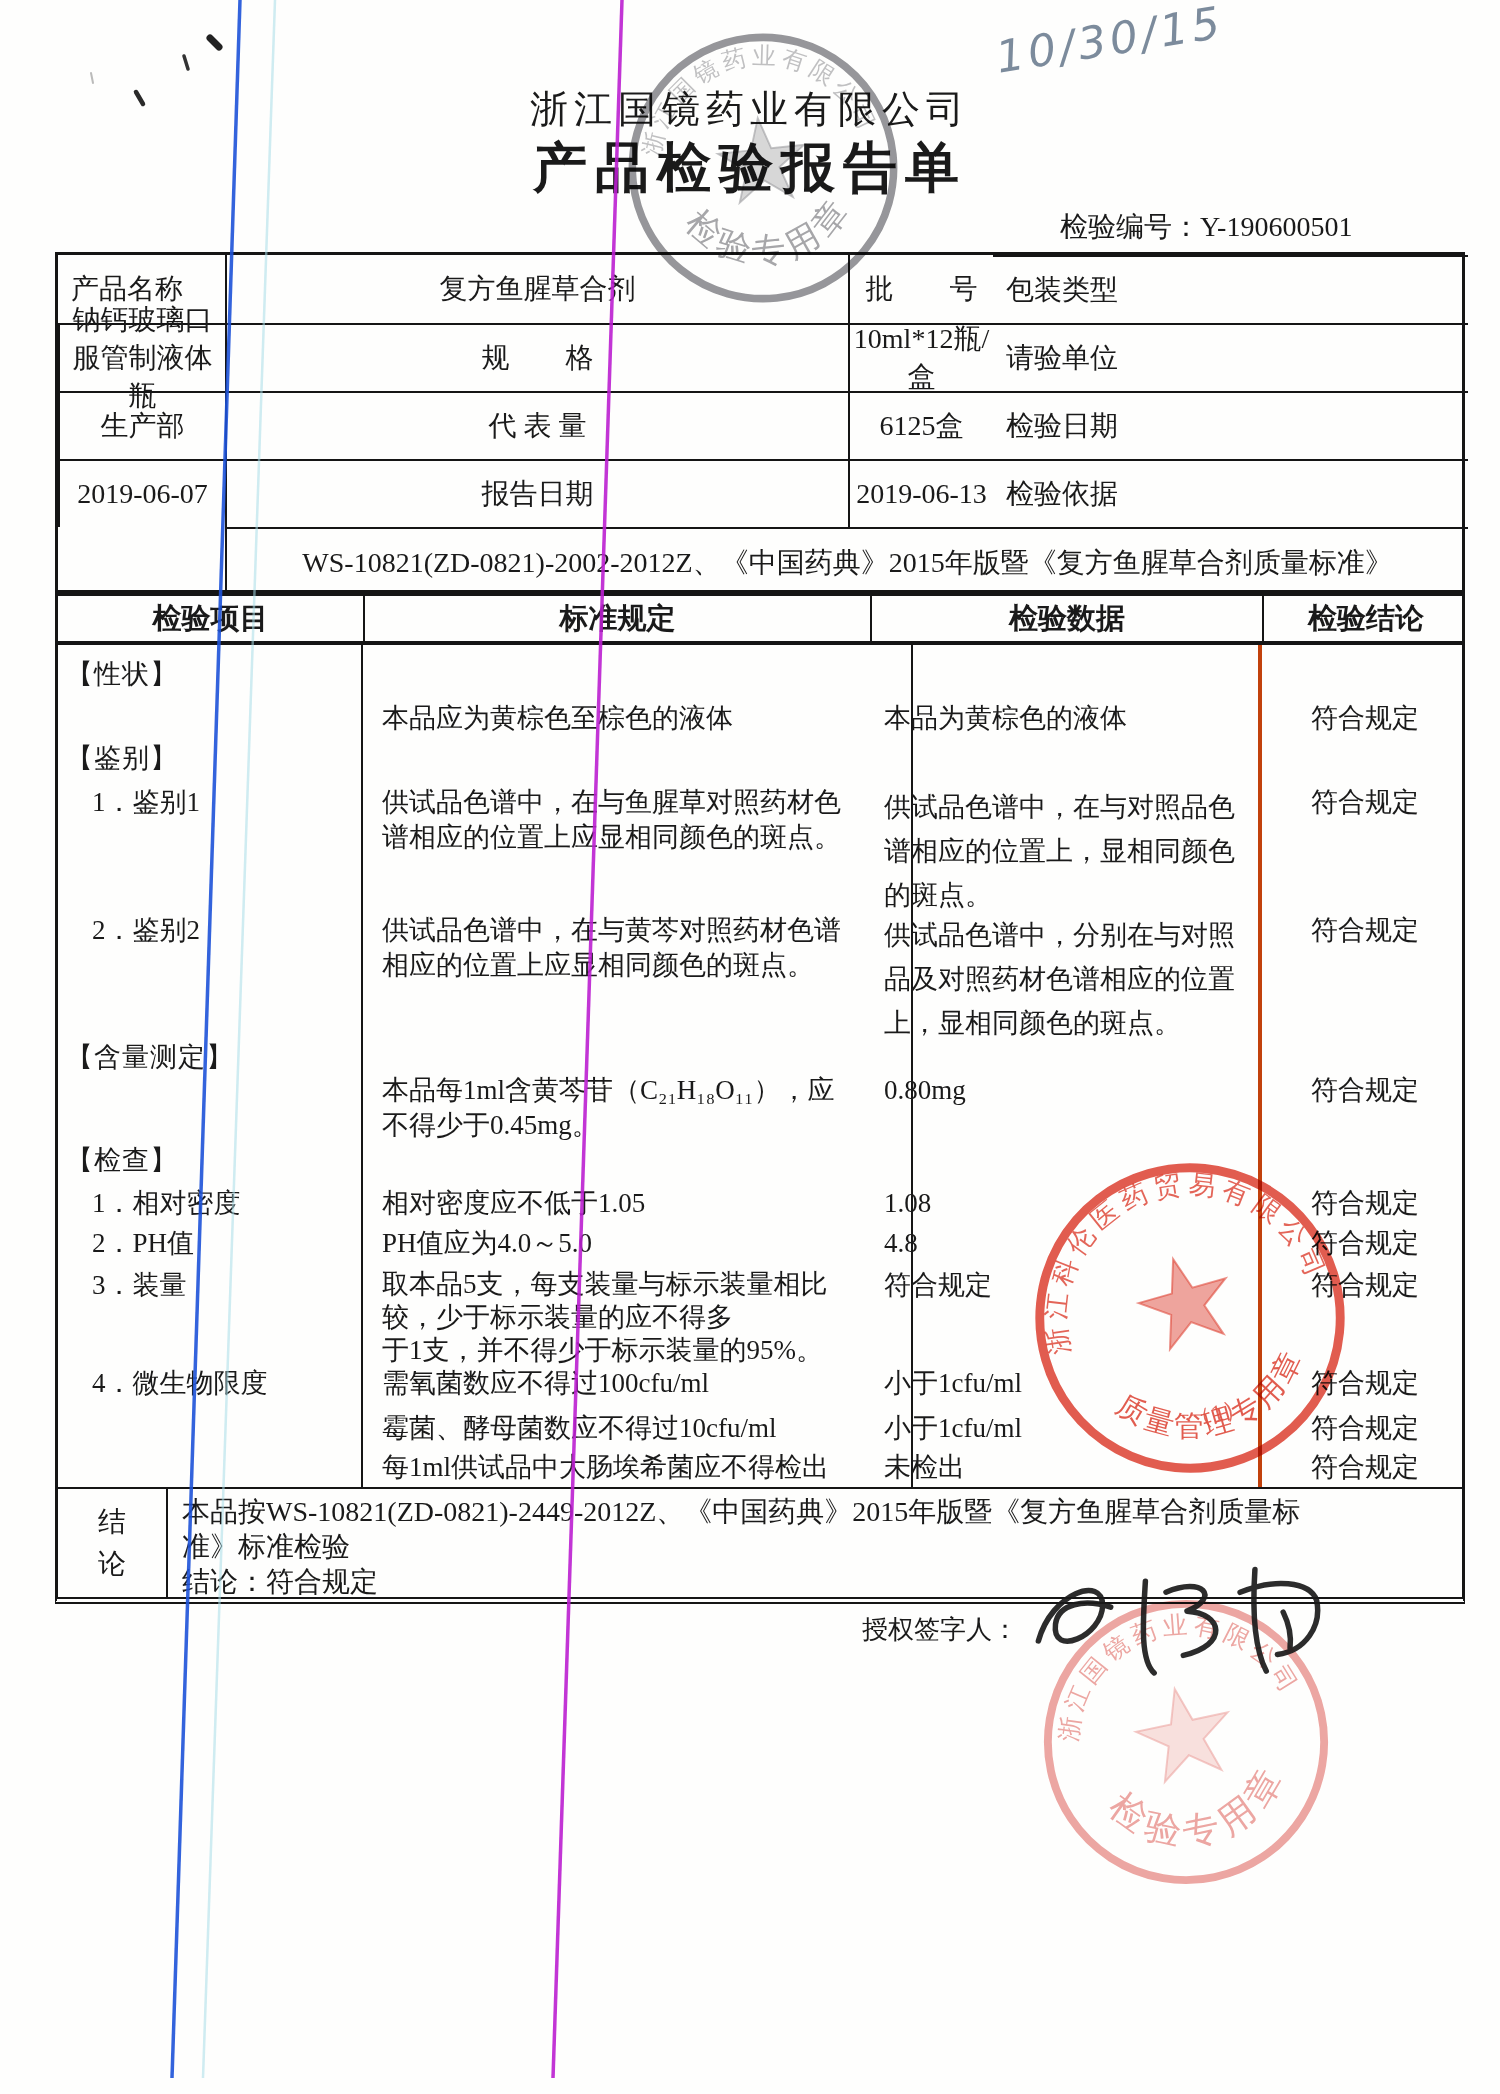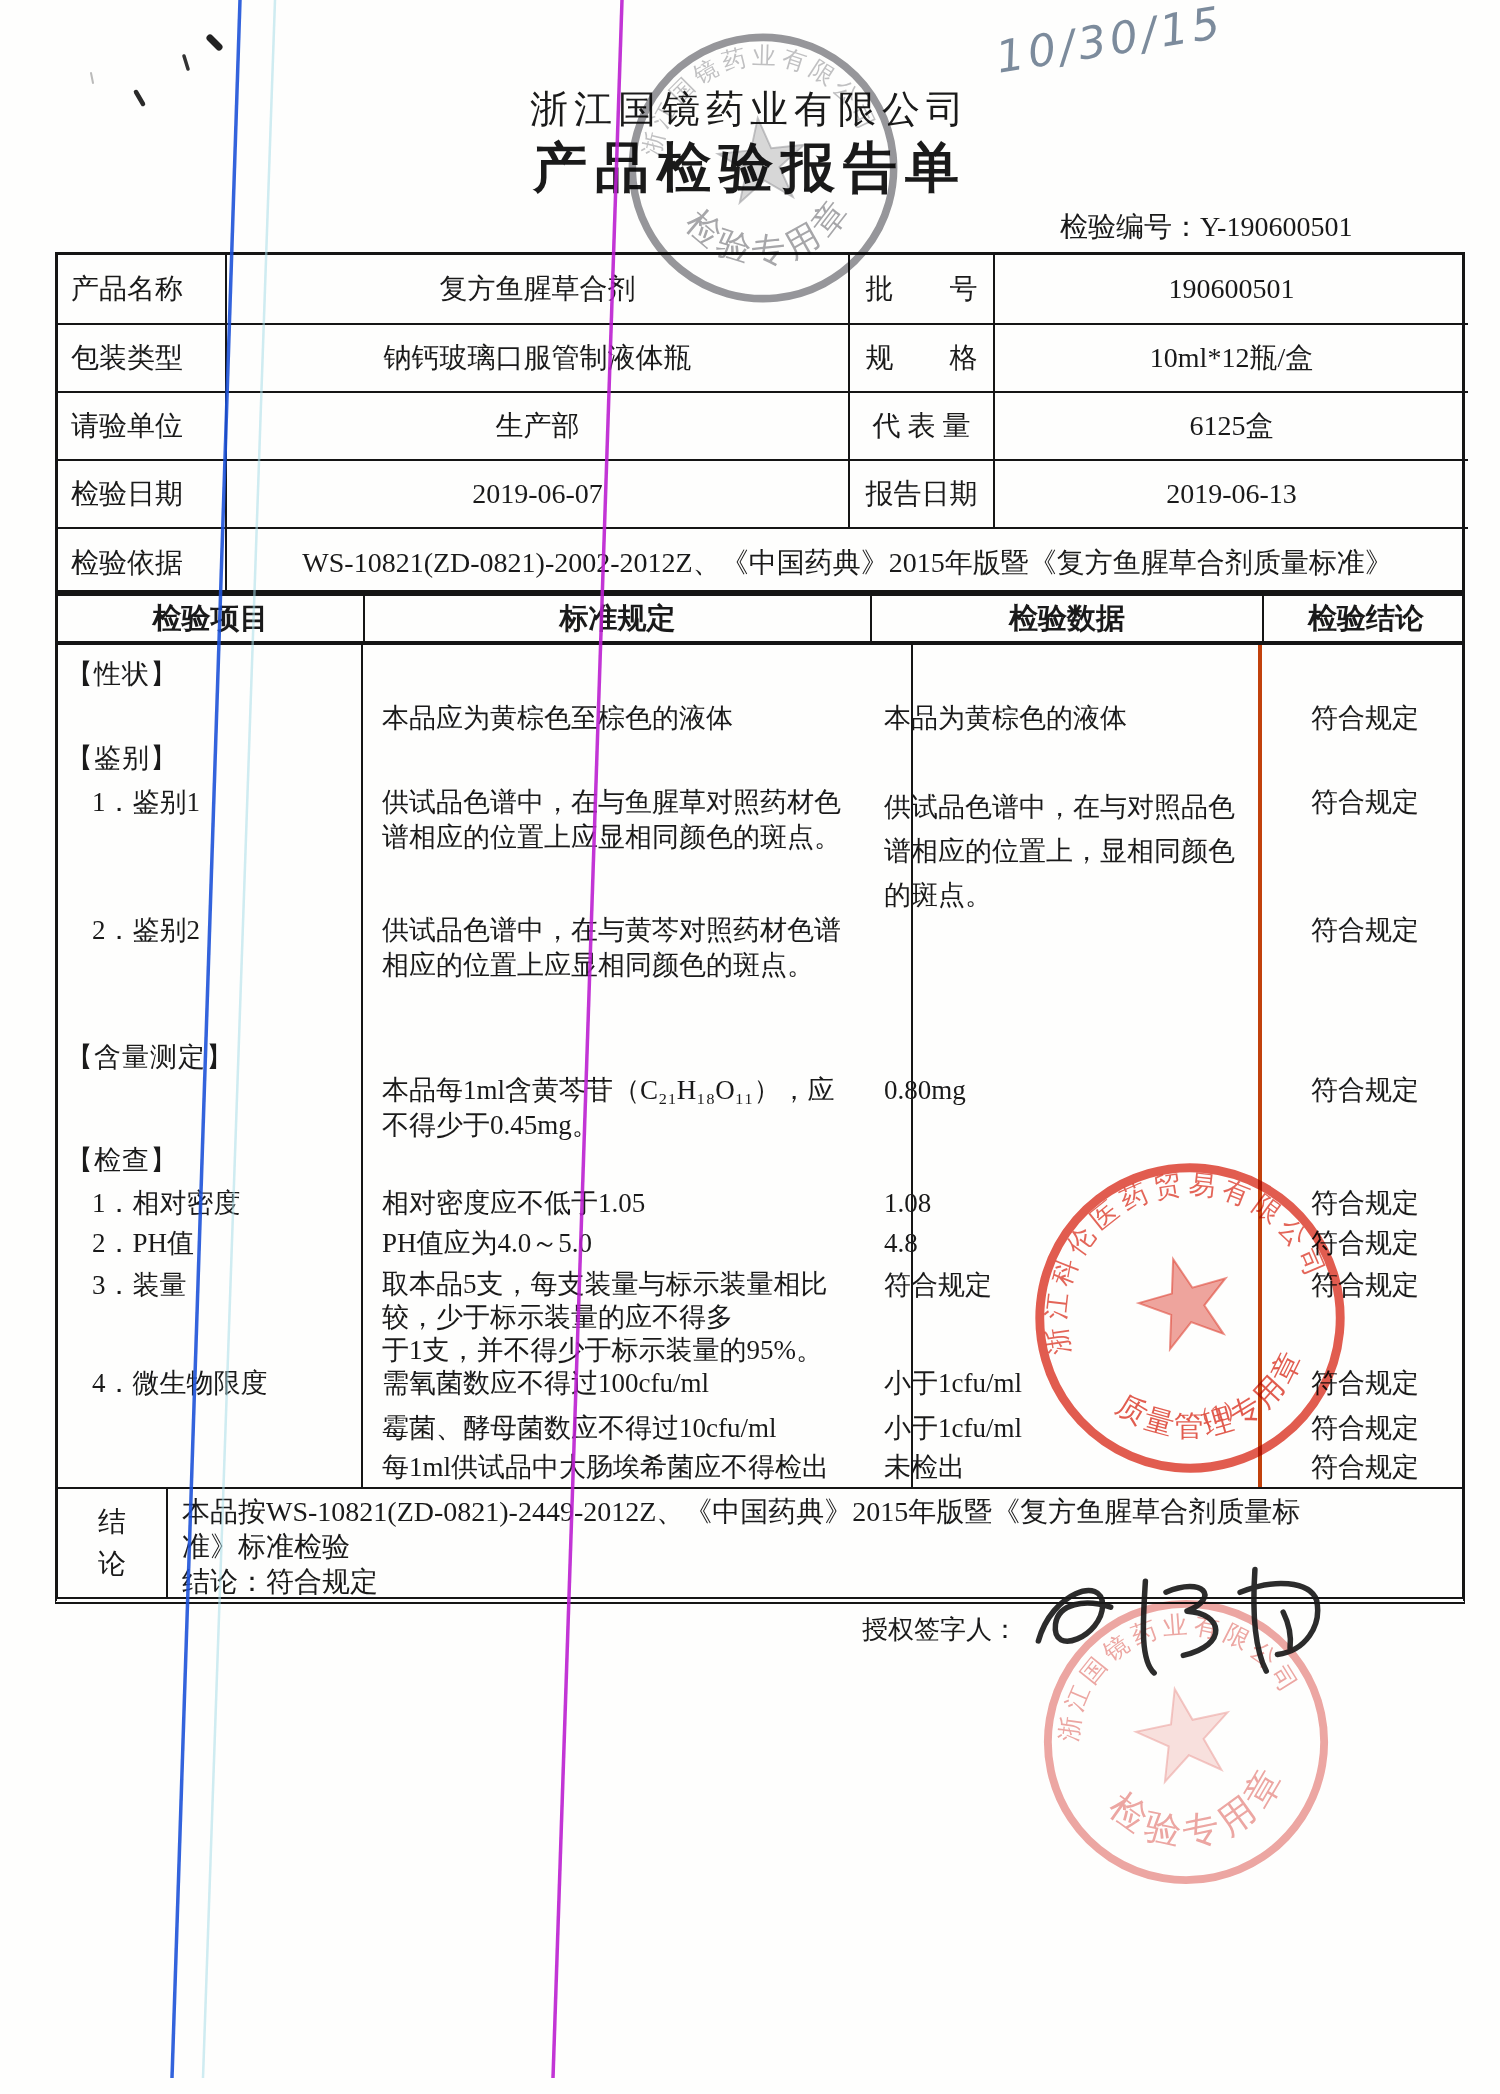--- a/index.html
+++ b/index.html
@@ -88,21 +88,20 @@
     <polygon points="150,97 160.8,130.2 195.7,130.2 167.4,150.7 178.2,183.8 150,163.3 121.8,183.8 132.6,150.7 104.3,130.2 139.2,130.2" fill="#85858a" fill-opacity="0.4" stroke="#85858a" stroke-opacity="0.6" stroke-width="2"></polygon>
     <text font-size="36" fill="#7d7d82" letter-spacing="6" opacity="0.85">
       <textPath href="#gbot" startOffset="50%" text-anchor="middle">检验专用章</textPath>
     </text>
   </svg>
 
   <div class="abs itable">
     <div class="lab">产品名称</div>
     <div class="ib cen">复方鱼腥草合剂</div>
     <div class="ib cen">批　　号</div>
-    <div class="ib cen">190600501</div>
 
     <div class="ic lab">包装类型</div>
     <div class="ic ib cen">钠钙玻璃口服管制液体瓶</div>
     <div class="ic ib cen">规　　格</div>
     <div class="ic ib cen">10ml*12瓶/盒</div>
 
     <div class="ic lab">请验单位</div>
     <div class="ic ib cen">生产部</div>
     <div class="ic ib cen">代 表 量</div>
     <div class="ic ib cen">6125盒</div>
@@ -151,20 +150,23 @@
 于1支，并不得少于标示装量的95%。</p>
       <p class="ml" style="top:721px">需氧菌数应不得过100cfu/ml</p>
       <p class="ml" style="top:766px">霉菌、酵母菌数应不得过10cfu/ml</p>
       <p class="ml" style="top:805px">每1ml供试品中大肠埃希菌应不得检出</p>
     </div>
     <div class="mcol mc3">
       <p style="top:56px">本品为黄棕色的液体</p>
       <p class="ml sp" style="top:140px">供试品色谱中，在与对照品色
 谱相应的位置上，显相同颜色
 的斑点。</p>
+      <p class="ml sp" style="top:268px">供试品色谱中，分别在与对照
+品及对照药材色谱相应的位置
+上，显相同颜色的斑点。</p>
       <p style="top:428px">0.80mg</p>
       <p style="top:541px">1.08</p>
       <p style="top:581px">4.8</p>
       <p style="top:623px">符合规定</p>
       <p style="top:721px">小于1cfu/ml</p>
       <p style="top:766px">小于1cfu/ml</p>
       <p style="top:805px">未检出</p>
     </div>
     <div class="mcol mc4">
       <p style="top:56px">符合规定</p>

